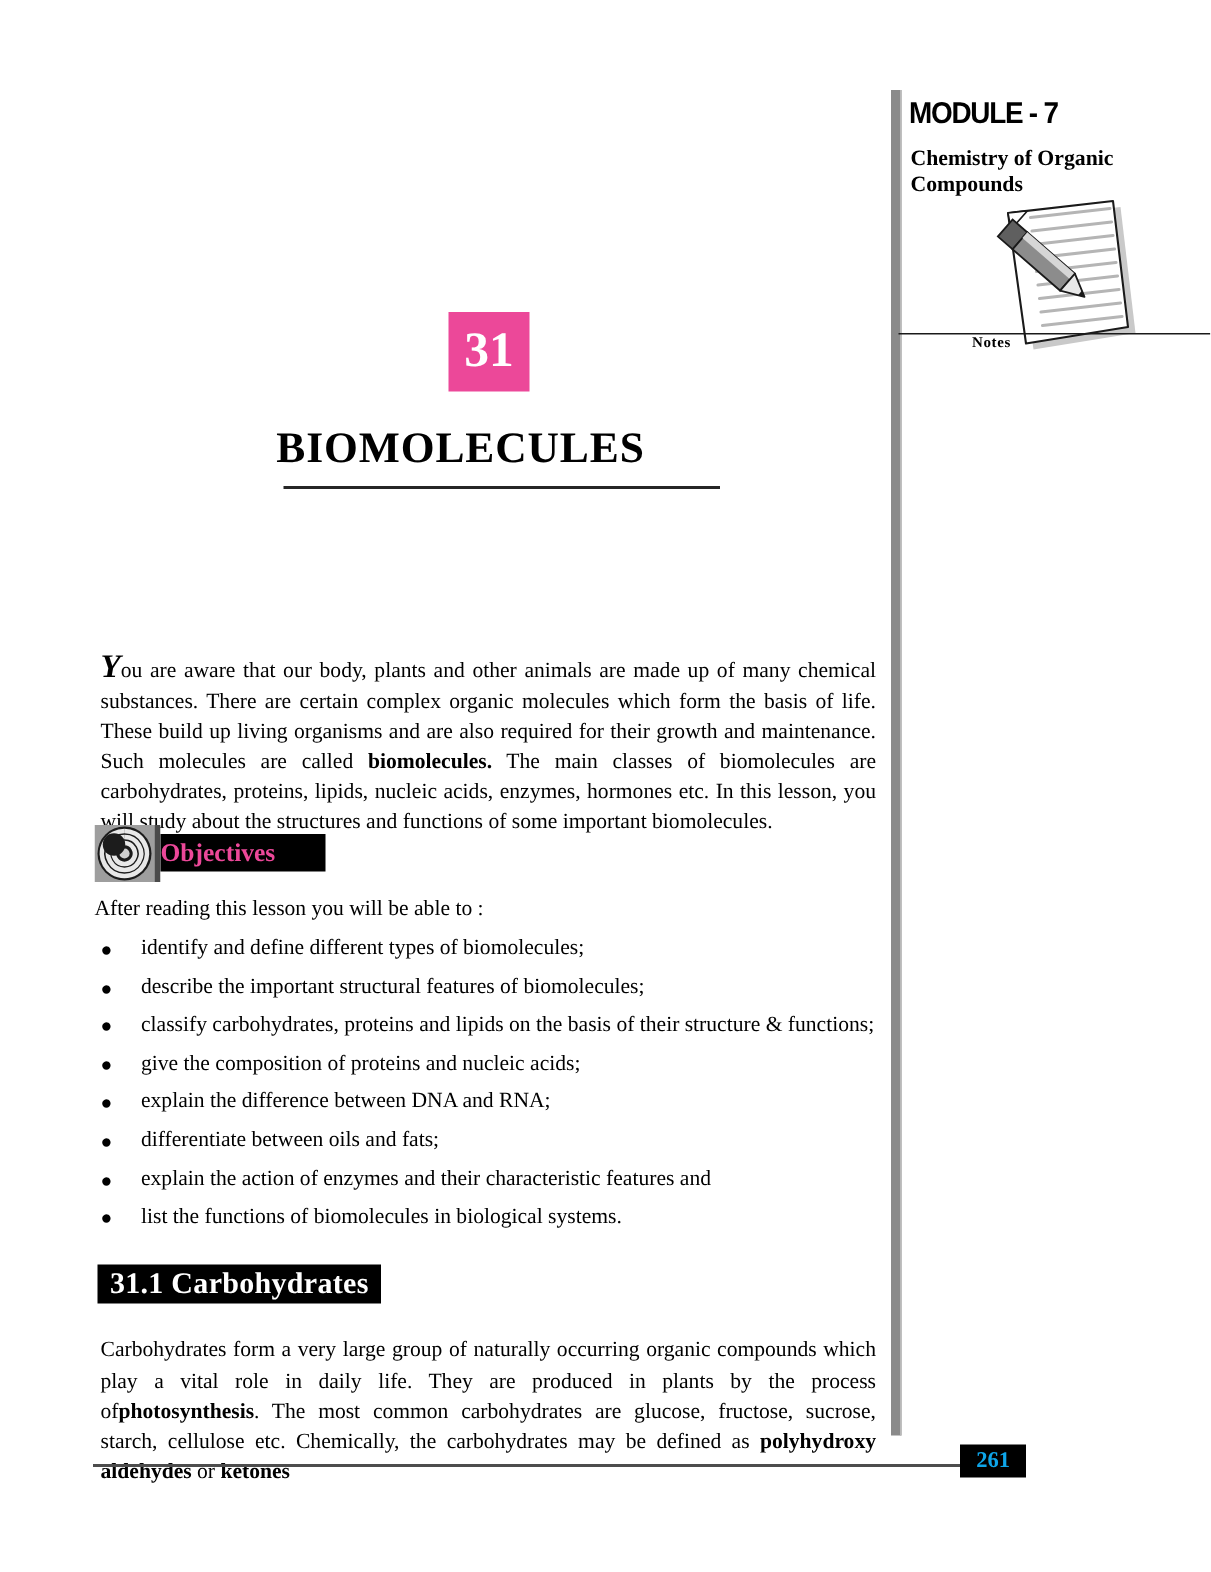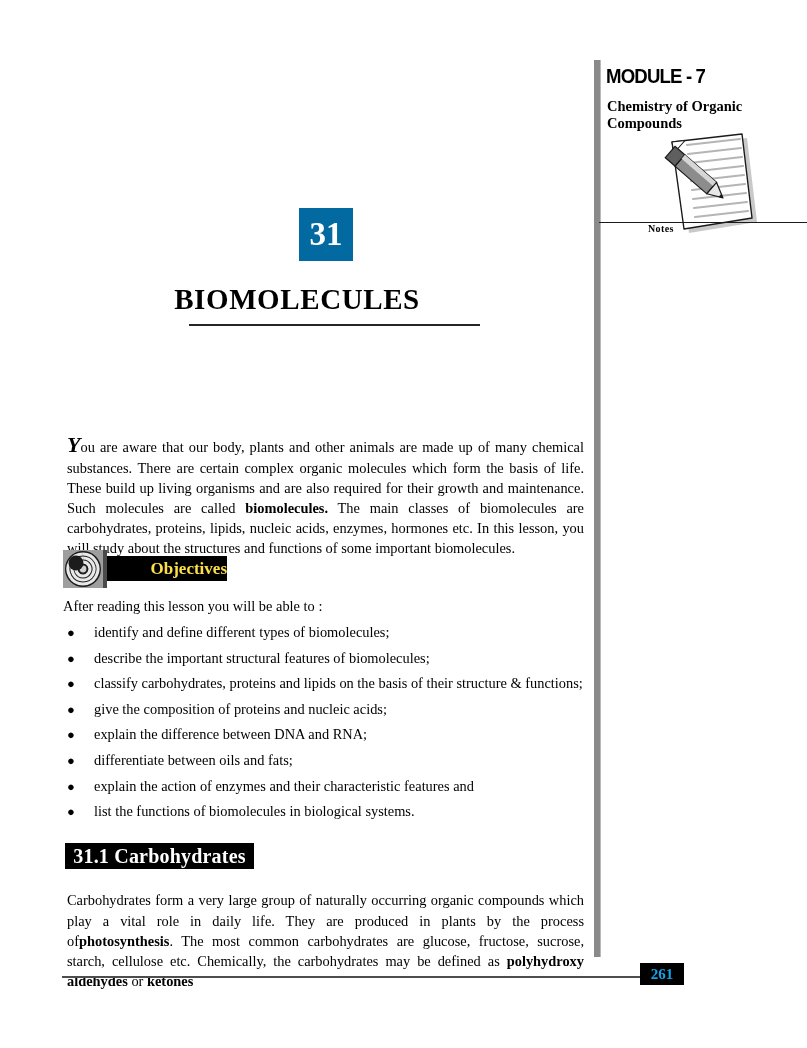--- a/index.html
+++ b/index.html
@@ -85,31 +85,31 @@
     margin-left: 28px;
   }
 
   
   #chapter-number-box {
     position: absolute;
     left: 299px;
     top: 208px;
     width: 54px;
     height: 53px;
-    background: #0369a1;
+    background: #ec4899;
     color: #ffffff;
     font-family: "Liberation Serif", "DejaVu Serif", serif;
     font-weight: bold;
     font-size: 33px;
     line-height: 53px;
     text-align: center;
   }
   #chapter-title {
     position: absolute;
-    left: 0px;
+    left: 10px;
     top: 283px;
     width: 594px;
     text-align: center;
     font-family: "Liberation Serif", "DejaVu Serif", serif;
     font-weight: bold;
     font-size: 29px;
     letter-spacing: 0.6px;
   }
   #chapter-title-rule {
     position: absolute;
@@ -144,29 +144,29 @@
     position: absolute;
     left: 63px;
     top: 550px;
     width: 44px;
     height: 38px;
   }
   #objectives-banner {
     position: absolute;
     left: 107px;
     top: 556px;
-    width: 120px;
+    width: 110px;
     height: 25px;
     background: #000000;
-    color: #fde047;
+    color: #ec4899;
     font-family: "Liberation Serif", "DejaVu Serif", serif;
     font-weight: bold;
     font-size: 17px;
     line-height: 25px;
-    text-align: right;
+    text-align: left;
   }
   #objectives-intro {
     position: absolute;
     left: 63px;
     top: 596px;
     font-size: 14.4px;
     line-height: 20px;
   }
   #objectives-list {
     position: absolute;

